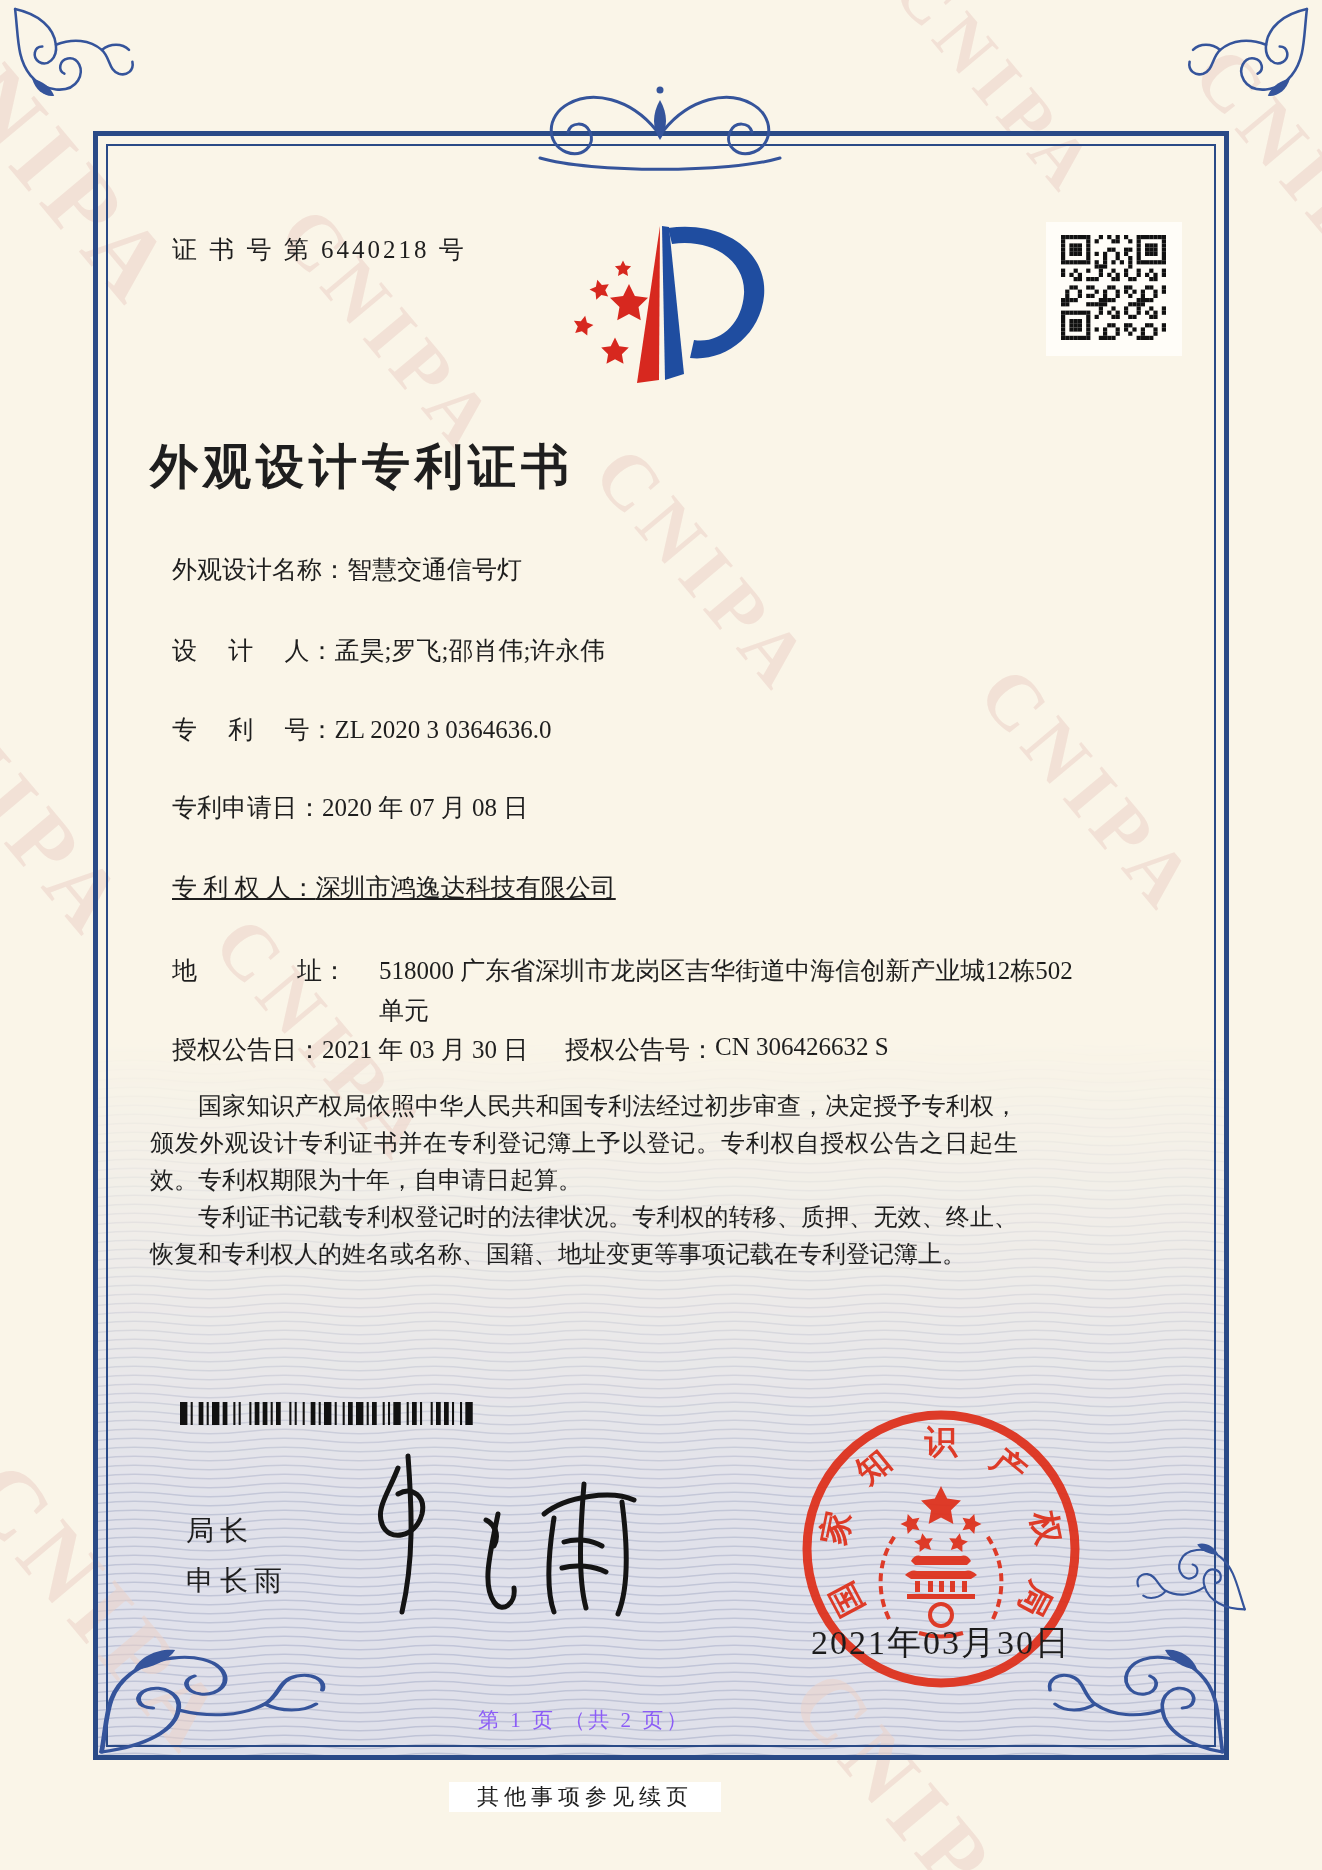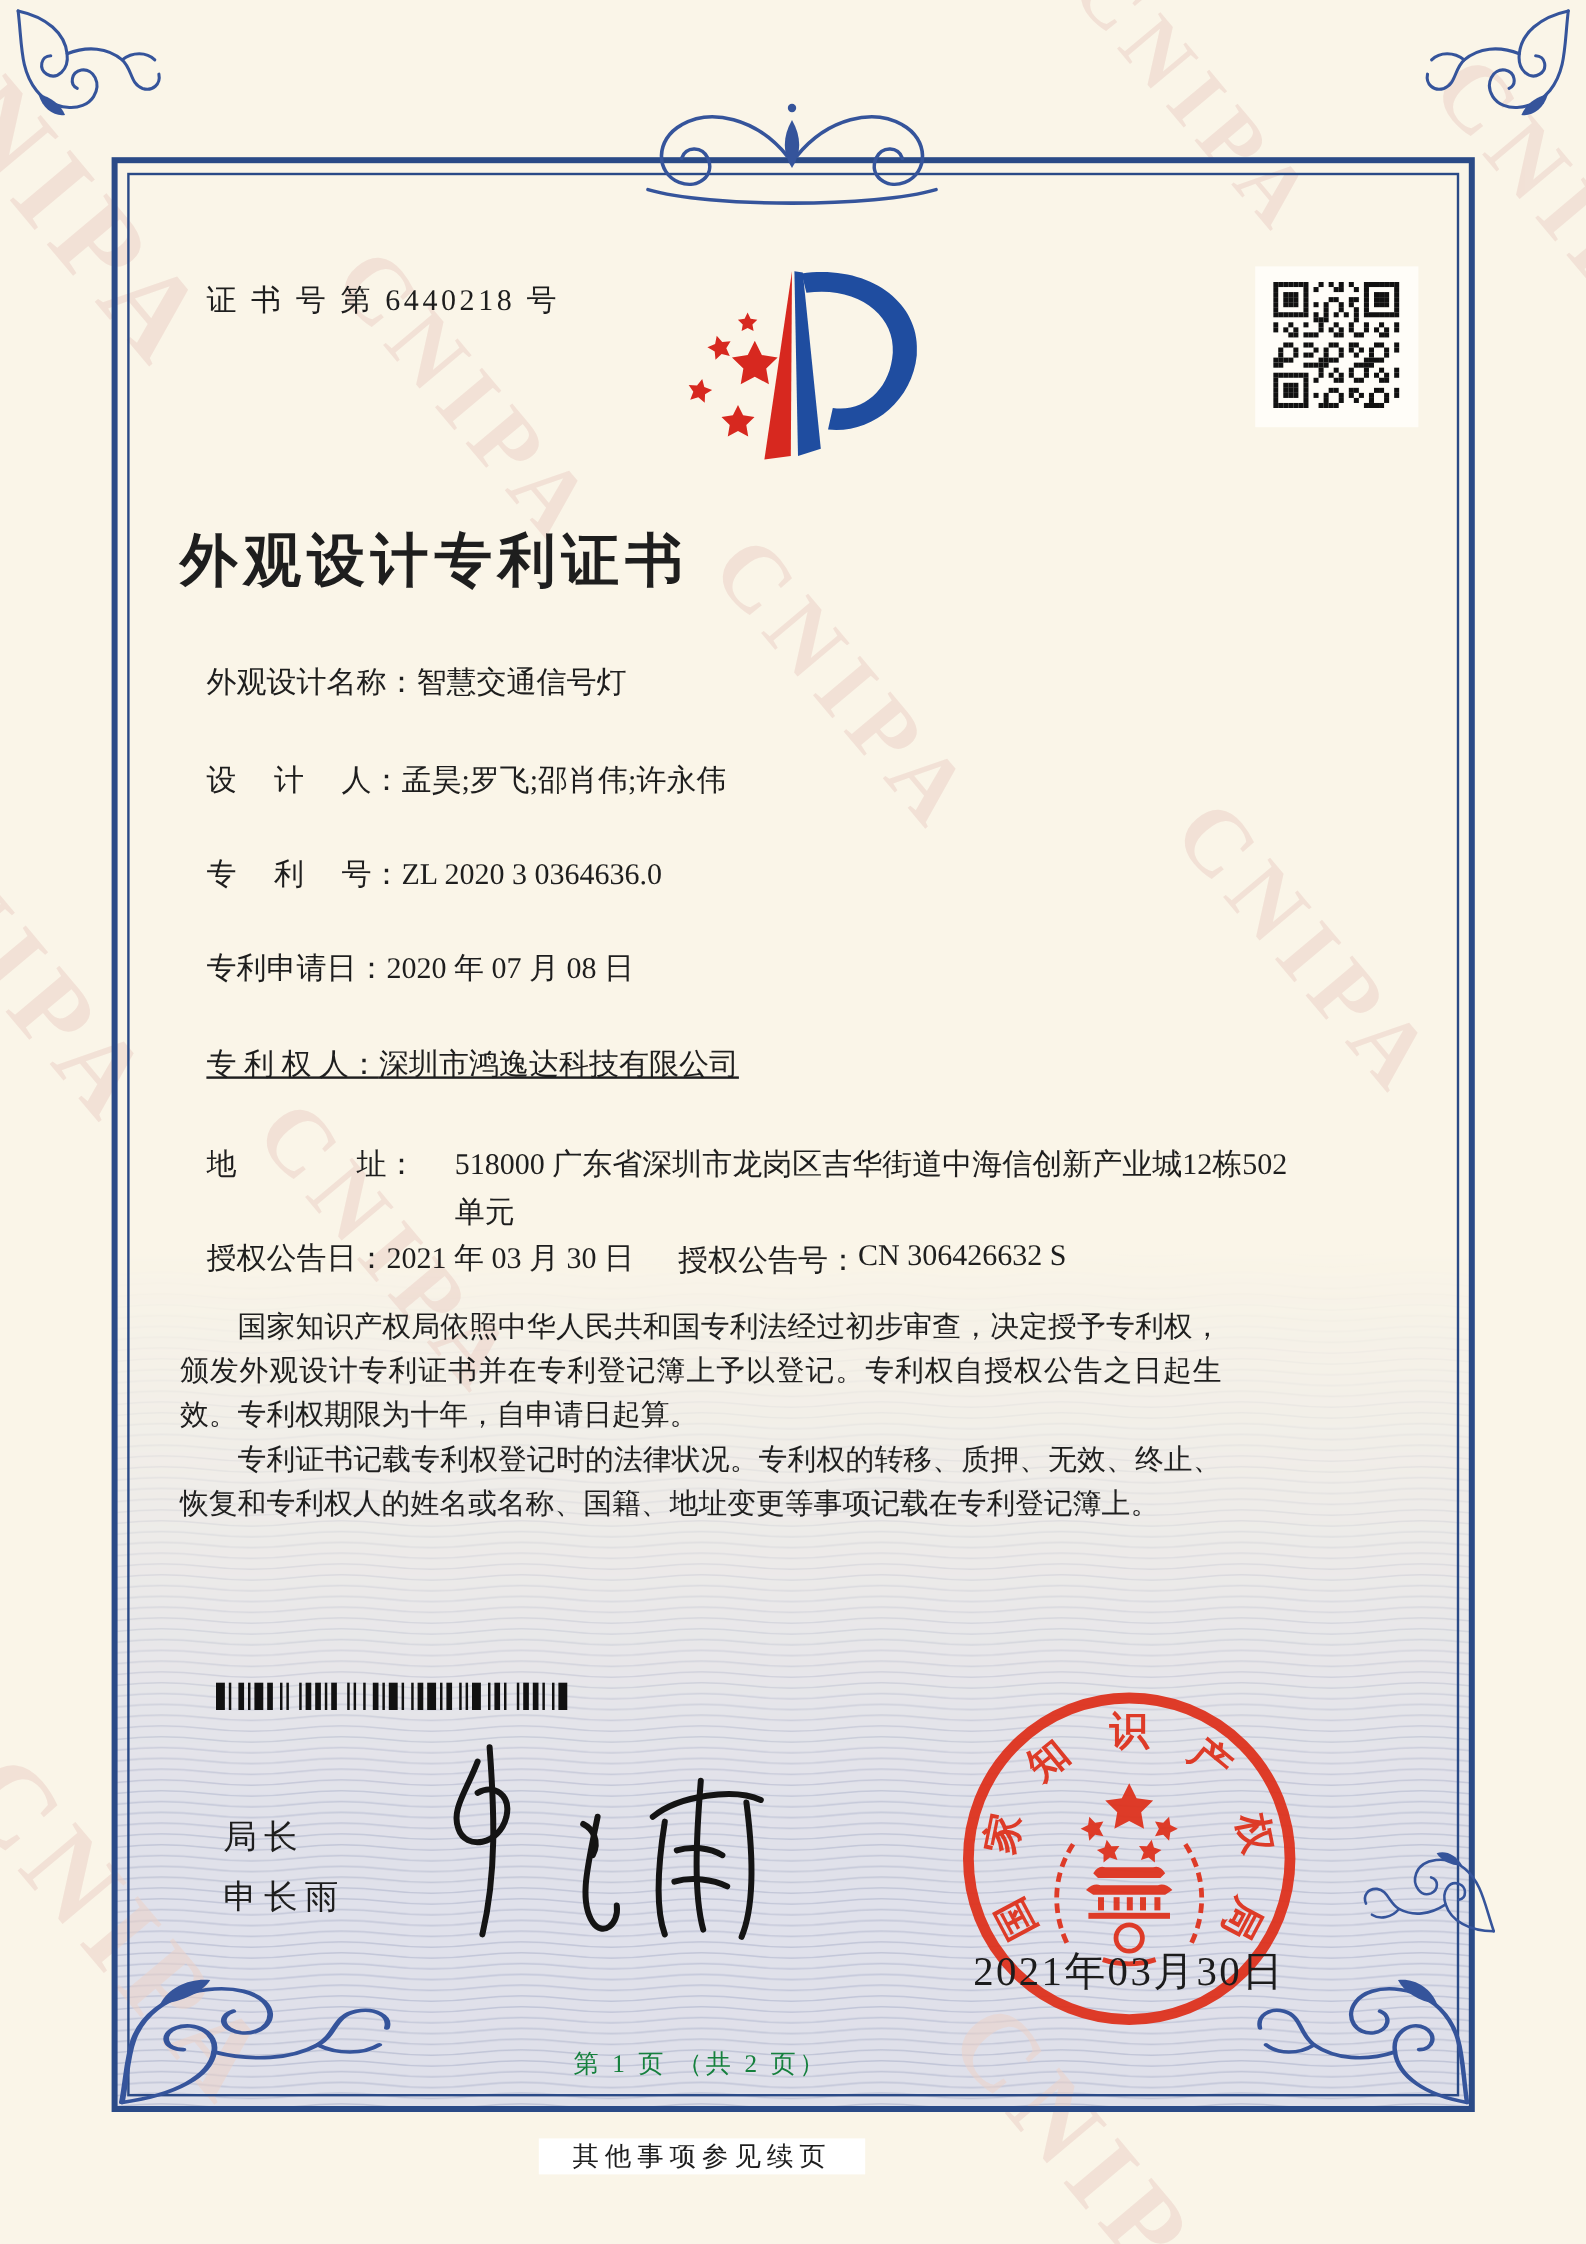--- a/index.html
+++ b/index.html
@@ -34,21 +34,21 @@
   .grant-no{left:565px;top:1033px;font-size:25px;display:flex;}
   .body-text{left:150px;top:1088px;width:868px;font-size:24px;line-height:37px;text-align:justify;font-family:Liberation Serif, serif;}
   .body-text p{margin:0;text-indent:2em;}
   .barcode{left:180px;top:1402px;}
   .director-title{left:186px;top:1512px;font-size:28px;letter-spacing:6px;}
   .director-name{left:186px;top:1562px;font-size:28px;letter-spacing:6px;}
   .signature{left:368px;top:1450px;}
   .seal{left:799px;top:1407px;}
   .seal-char{fill:#de2f1a;font-size:33px;font-weight:bold;text-anchor:middle;font-family:"Liberation Serif",serif;}
   .seal-date{left:941px;top:1620px;transform:translateX(-50%);font-size:34px;letter-spacing:2px;color:#1c1c1c;white-space:nowrap;z-index:5;}
-  .page-info{left:150px;top:1706px;width:868px;text-align:center;font-size:21px;letter-spacing:3px;color:#15803d;}
+  .page-info{left:150px;top:1706px;width:868px;text-align:center;font-size:21px;letter-spacing:3px;color:#8b5cf6;}
   .cont-note{left:585px;top:1782px;transform:translateX(-50%);background:#ffffff;padding:0 28px;font-size:22px;letter-spacing:5px;white-space:nowrap;}
   .defs-svg{position:absolute;width:0;height:0;}
 </style>
 </head>
 <body>
 
 <svg class="defs-svg" aria-hidden="true">
   <defs>
     <path id="star" d="M0,-10 L2.94,-4.05 L9.51,-3.09 L4.76,1.55 L5.88,8.09 L0,5 L-5.88,8.09 L-4.76,1.55 L-9.51,-3.09 L-2.94,-4.05 Z"></path>
     <g id="corner-flourish" fill="none" stroke="#35549b" stroke-width="3" stroke-linecap="round">

